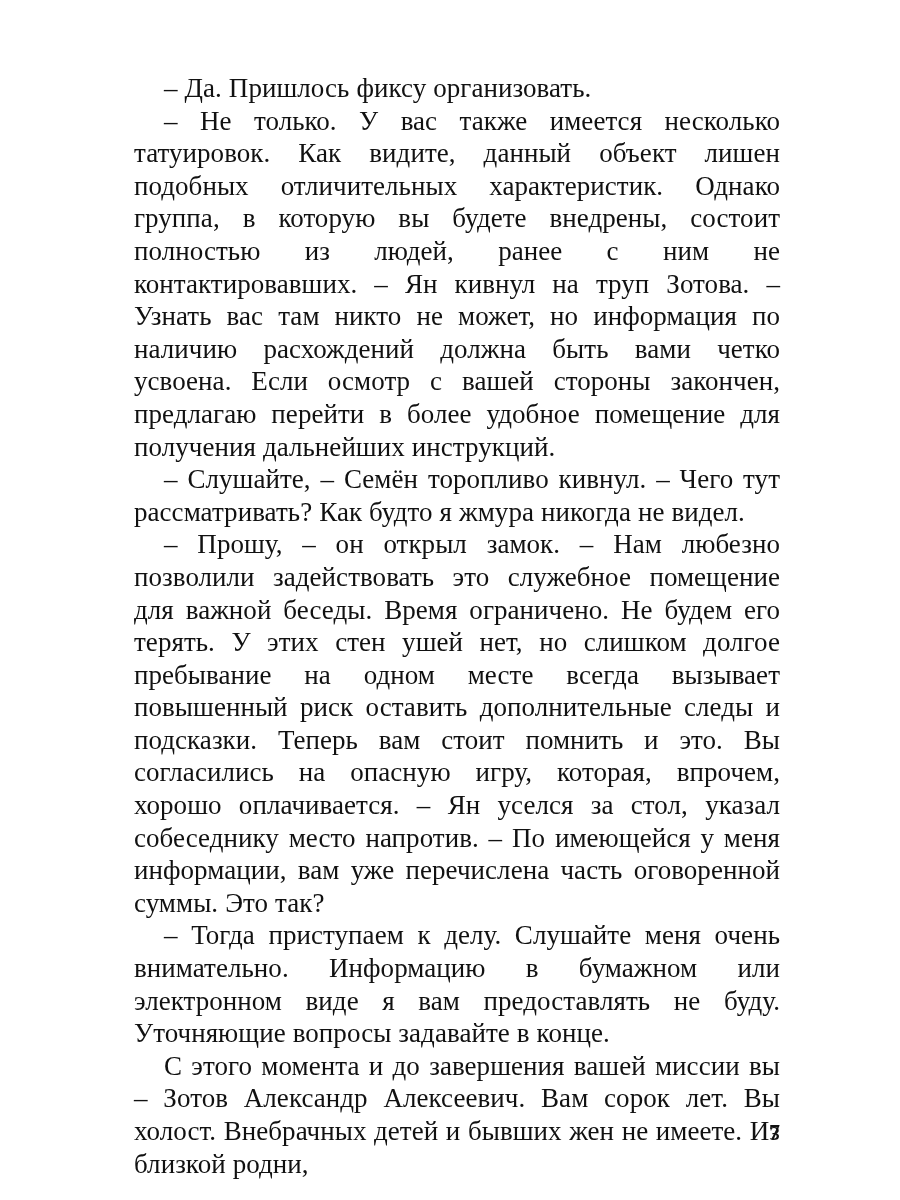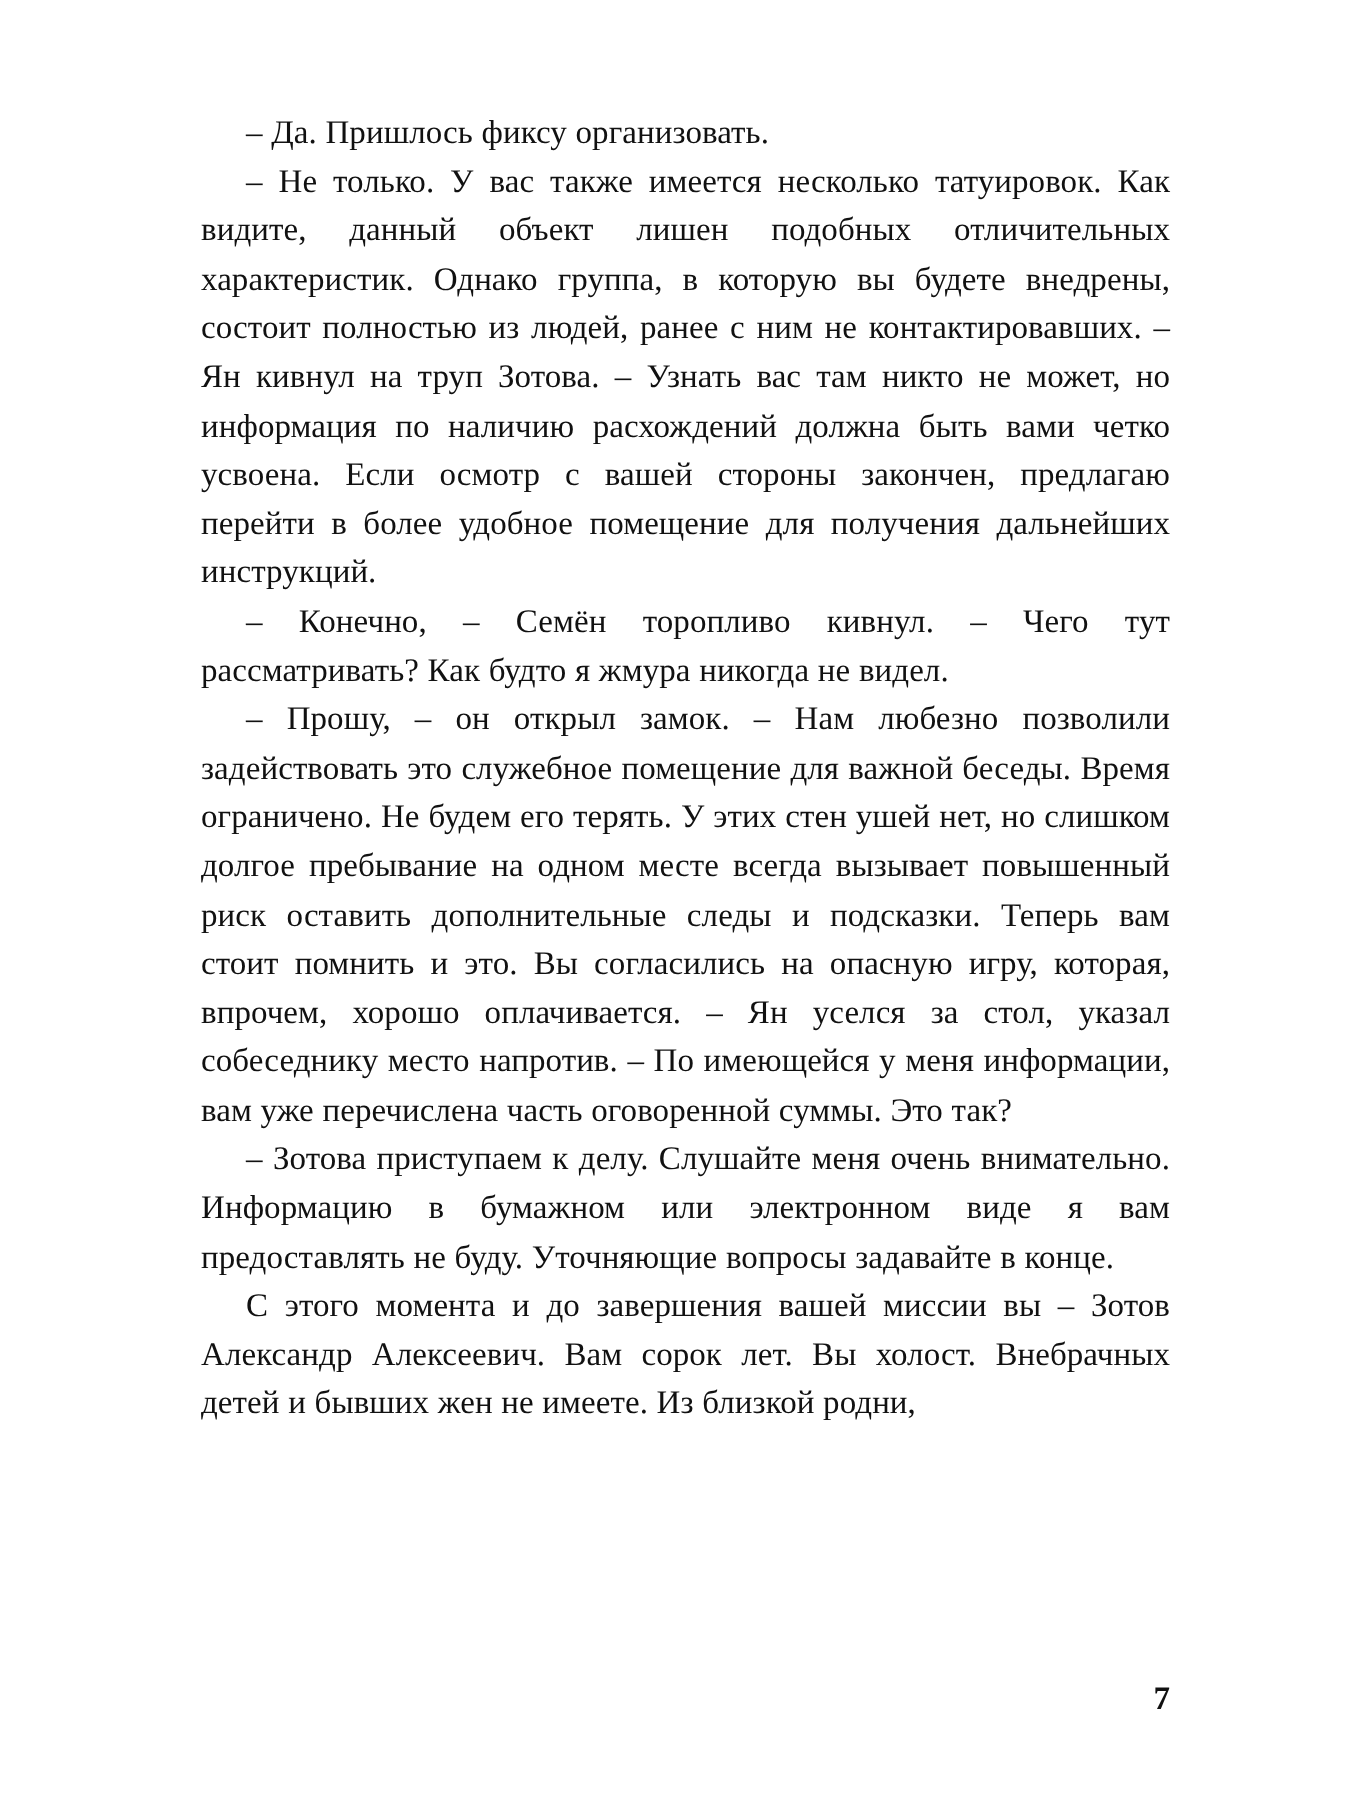--- a/index.html
+++ b/index.html
@@ -26,21 +26,21 @@
 
   .text-block {
     position: absolute;
     left: 134px;
     top: 72px;
     width: 646px;
   }
 
   .para {
     margin: 0;
-    font-size: 22px;
+    font-size: 27px;
     line-height: 32.6px;
     text-align: justify;
     text-justify: inter-word;
     text-indent: 30px;
     hyphens: manual;
     -webkit-hyphens: manual;
     color: #111111;
     letter-spacing: 0.05px;
     word-spacing: 0.2px;
   }
@@ -64,21 +64,21 @@
   }
 </style>
 </head>
 <body>
 
 <div class="page">
 
   <div class="text-block">
     <p class="para">– Да. Пришлось фиксу организовать.</p>
     <p class="para">– Не только. У вас также имеется несколько татуировок. Как видите, данный объект лишен подобных отличительных характеристик. Однако группа, в которую вы будете внедрены, состоит полностью из людей, ранее с ним не контактировавших. – Ян кивнул на труп Зотова. – Узнать вас там никто не может, но информация по наличию расхождений должна быть вами четко усвоена. Если осмотр с вашей стороны закончен, предлагаю перейти в более удобное помещение для получения дальнейших инструкций.</p>
-    <p class="para">– Конечно, – Семён торопливо кивнул. – Чего тут рассматривать? Как будто я жмура никогда не видел.</p>
+    <p class="para">– Слушайте, – Семён торопливо кивнул. – Чего тут рассматривать? Как будто я жмура никогда не видел.</p>
     <p class="para">– Прошу, – он открыл замок. – Нам любезно позволили задействовать это служебное помещение для важной беседы. Время ограничено. Не будем его терять. У этих стен ушей нет, но слишком долгое пребывание на одном месте всегда вызывает повышенный риск оставить дополнительные следы и подсказки. Теперь вам стоит помнить и это. Вы согласились на опасную игру, которая, впрочем, хорошо оплачивается. – Ян уселся за стол, указал собеседнику место напротив. – По имеющейся у меня информации, вам уже перечислена часть оговоренной суммы. Это так?</p>
-    <p class="para">– Зотова приступаем к делу. Слушайте меня очень внимательно. Информацию в бумажном или электронном виде я вам предоставлять не буду. Уточняющие вопросы задавайте в конце.</p>
+    <p class="para">– Тогда приступаем к делу. Слушайте меня очень внимательно. Информацию в бумажном или электронном виде я вам предоставлять не буду. Уточняющие вопросы задавайте в конце.</p>
     <p class="para">С этого момента и до завершения вашей миссии вы – Зотов Александр Алексеевич. Вам сорок лет. Вы холост. Внебрачных детей и бывших жен не имеете. Из близкой родни,</p>
   </div>
 
   <div class="page-number">7</div>
 
 </div>
 
 </body></html>

